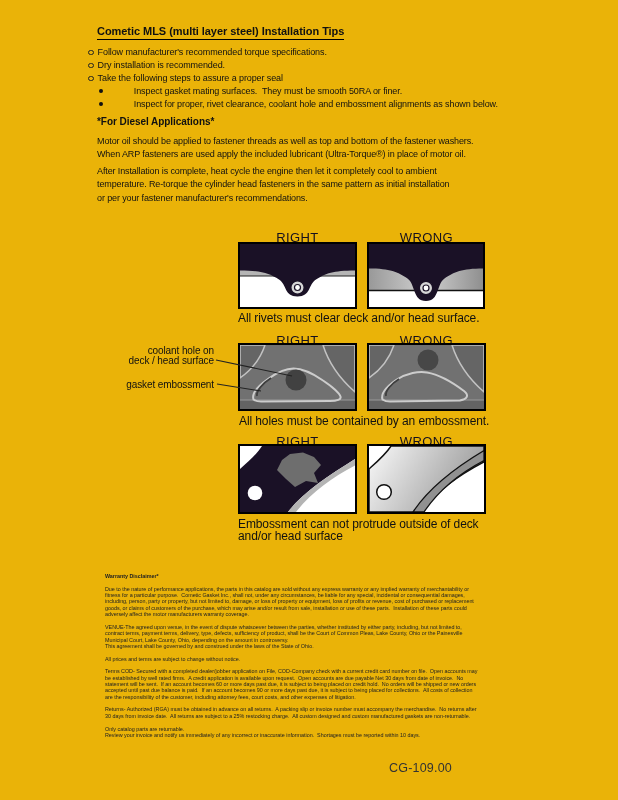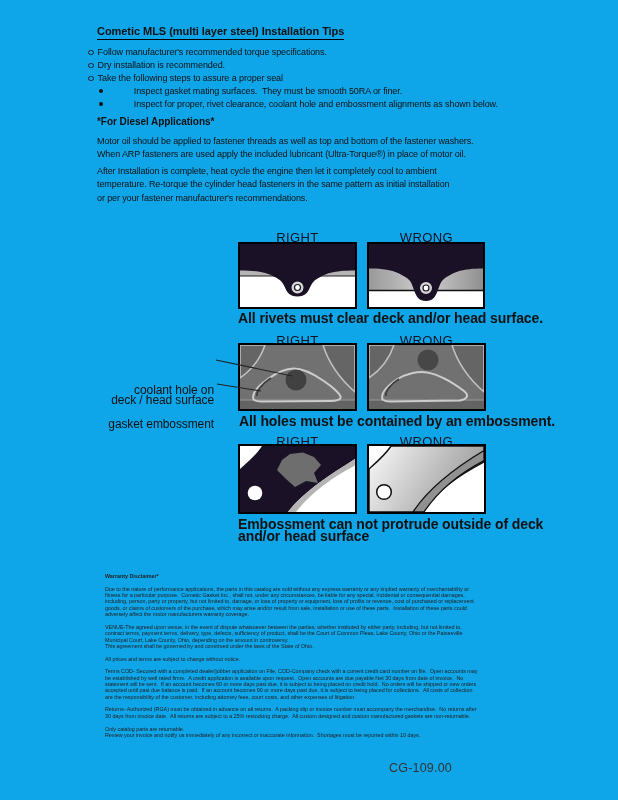--- a/index.html
+++ b/index.html
@@ -1,16 +1,16 @@
 <!DOCTYPE html>
 <html style="--ink: #111111; --diagram-dark: #1a1126; --deck-gray: #b5b5b5; --gasket-gray: #717171; --gasket-gray-dark: #636363; --hole-dark: #414141; --emboss-outline: #cccccc; --blob-gray: #6e6e6e; --edge-light: #b4b4b4;"><head>
 <meta charset="utf-8">
 <style>
   html,body { margin:0; padding:0; background:#fff; }
-  .page { position:relative; width:618px; height:800px; background:#0ea5e9; overflow:hidden;
+  .page { position:relative; width:618px; height:800px; background:#eab308; overflow:hidden;
           font-family:"Liberation Sans", sans-serif; color:var(--ink,#111); }
   .abs { position:absolute; }
   .t { white-space:pre-wrap; }
 
   
   .title { left:97px; top:25px; font-size:11px; font-weight:bold; letter-spacing:-0.05px;
            border-bottom:1.8px solid #000; padding-bottom:2px; }
 
   
   .tips { left:88px; top:47px; font-size:9px; letter-spacing:-0.1px; }
@@ -24,22 +24,22 @@
   
   .dheading { left:97px; top:116px; font-size:10px; font-weight:bold; letter-spacing:-0.05px; }
   .para { left:97px; font-size:9px; letter-spacing:-0.12px; line-height:13.4px; }
   .p1 { top:135px; } .p2 { top:165px; } .note { top:207px; line-height:12px; }
 
   
   .diagrams { left:0; top:228px; width:618px; height:322px; }
   .dlabel { position:absolute; width:119px; text-align:center; font-size:13px; letter-spacing:0.4px; color:#15101f; }
   .dbox { position:absolute; border:2px solid #000; background:#fff; line-height:0; }
   .dbox svg { display:block; }
-  .dcap { position:absolute; font-size:14px; letter-spacing:-0.1px; line-height:11.6px;font-weight:bold; }
-  .callout { position:absolute; width:124px; text-align:right; font-size:12px; letter-spacing:-0.1px; line-height:9.6px;margin-top:40px; }
+  .dcap { position:absolute; font-size:12px; letter-spacing:-0.1px; line-height:11.6px; }
+  .callout { position:absolute; width:124px; text-align:right; font-size:10px; letter-spacing:-0.1px; line-height:9.6px; }
   .pointer-overlay { position:absolute; left:0; top:0; pointer-events:none; }
 
   
   .legal { left:105px; top:573px; width:412px; font-size:5.4px; line-height:6.35px; letter-spacing:-0.02px; color:#222; }
   .legal .lh { font-weight:bold; margin-bottom:6.4px; }
   .lpara { margin-bottom:6.4px; }
   .lines div { white-space:pre-wrap; }
 
   
   .code { left:389px; top:761px; font-size:12.5px; letter-spacing:0.2px; color:#333; }

